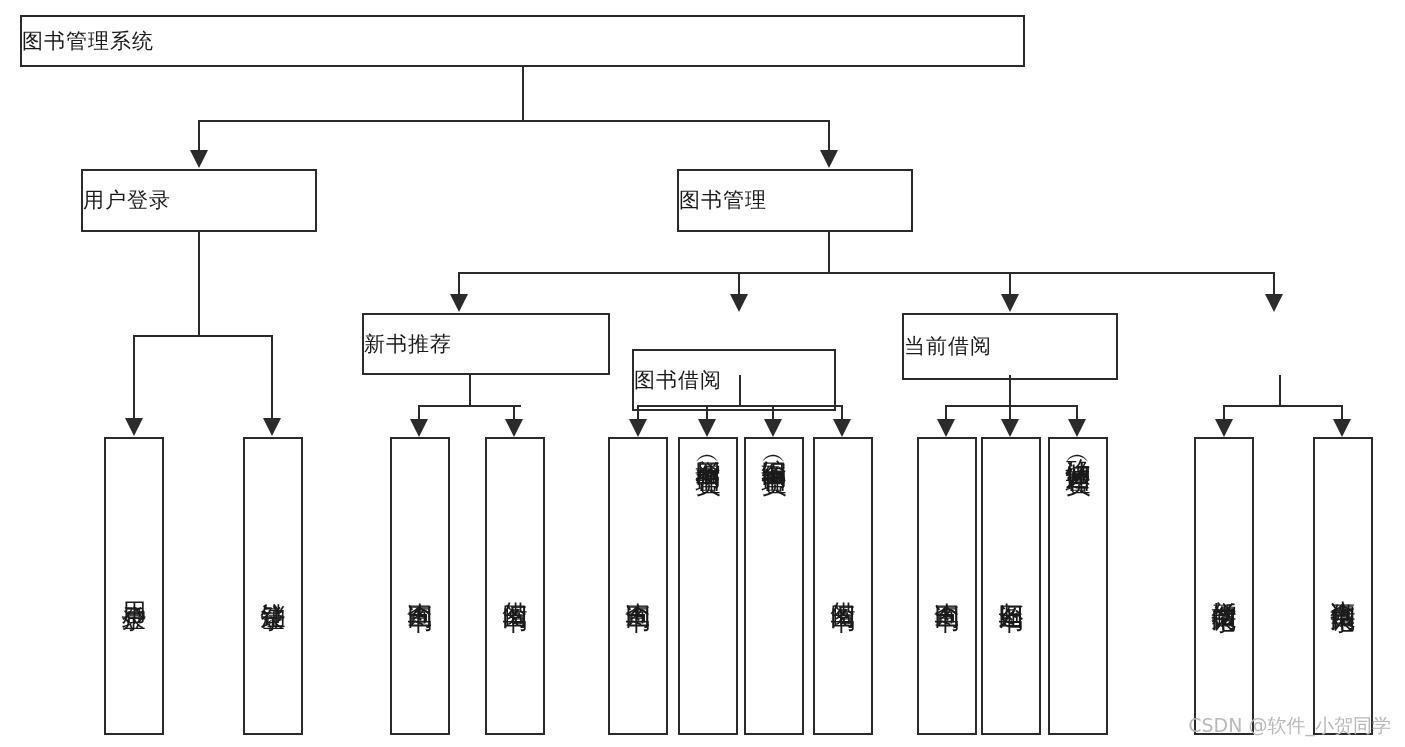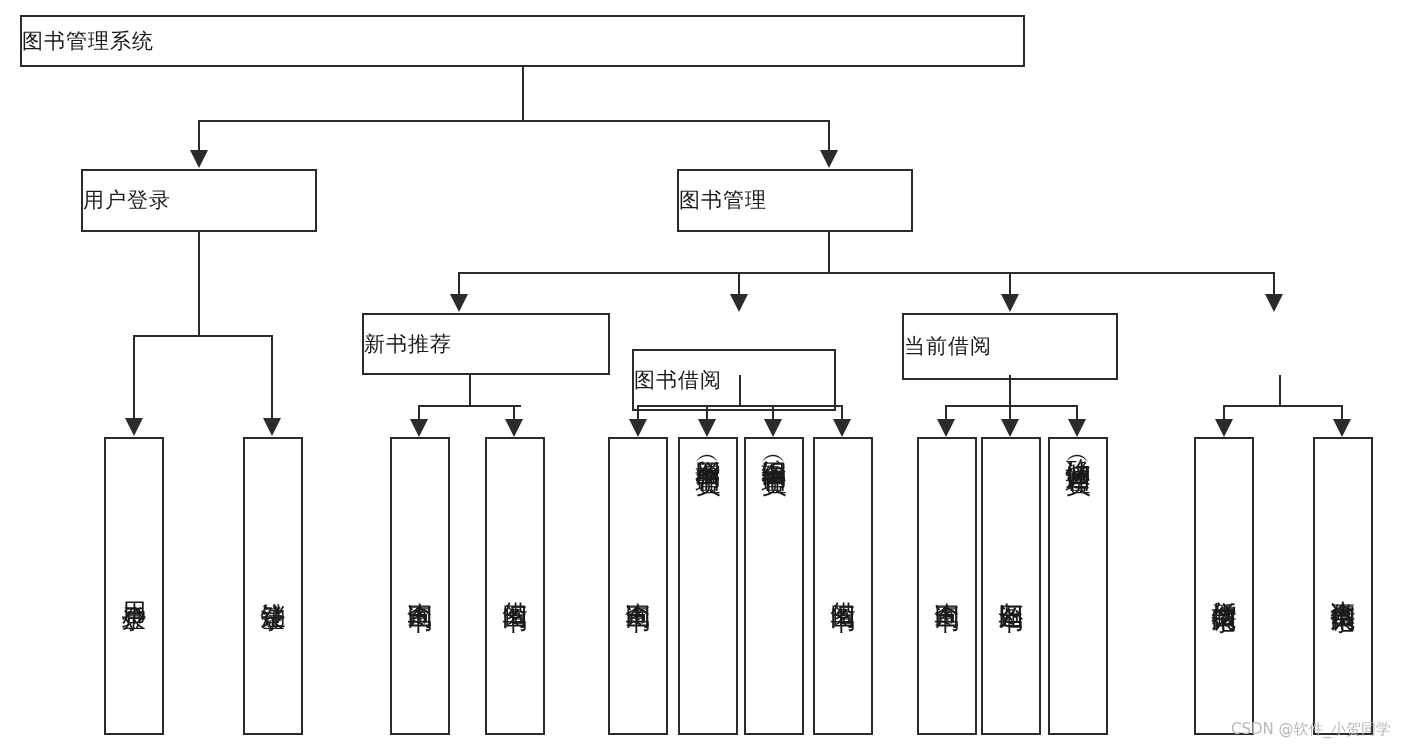--- a/index.html
+++ b/index.html
@@ -48,21 +48,21 @@
     width:0;height:0;
     border-left:9px solid transparent;
     border-right:9px solid transparent;
     border-top:18px solid #2b2b2b;
   }
 
   
   #watermark{
     position:absolute;
     right:14px;bottom:8px;
-    font-size:15px;
+    font-size:19px;
     color:#b9b9b9;
     white-space:nowrap;
     pointer-events:none;
   }
 </style>
 </head>
 <body>
 
 <div id="stage">
 

